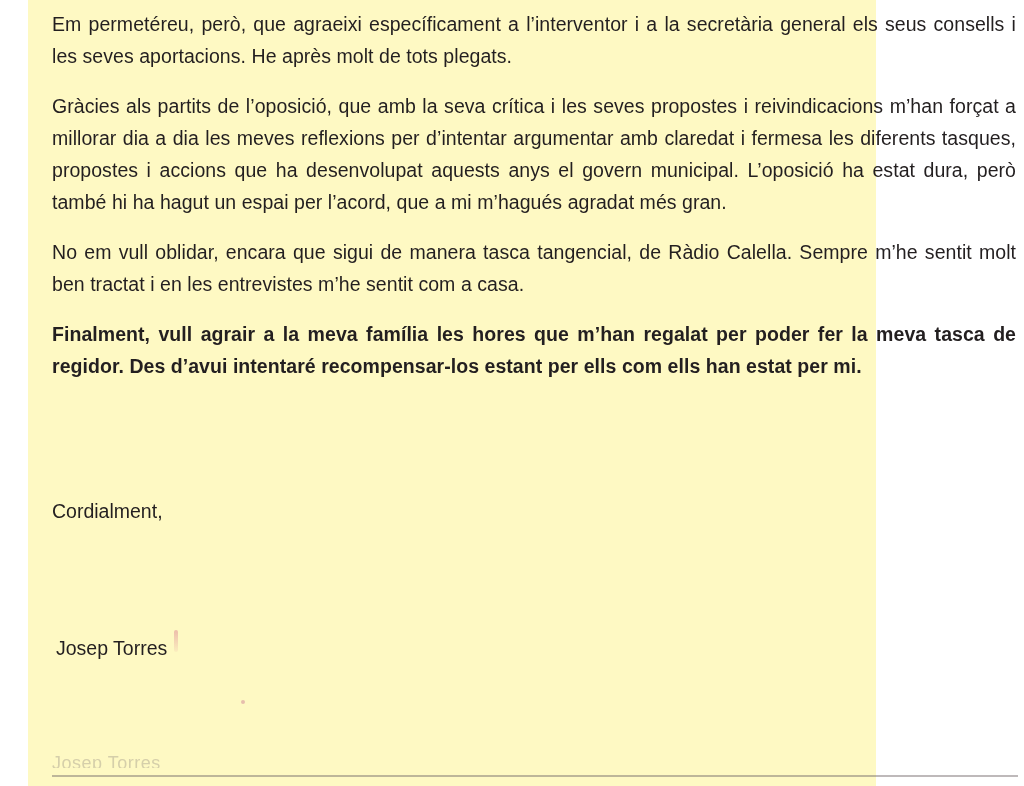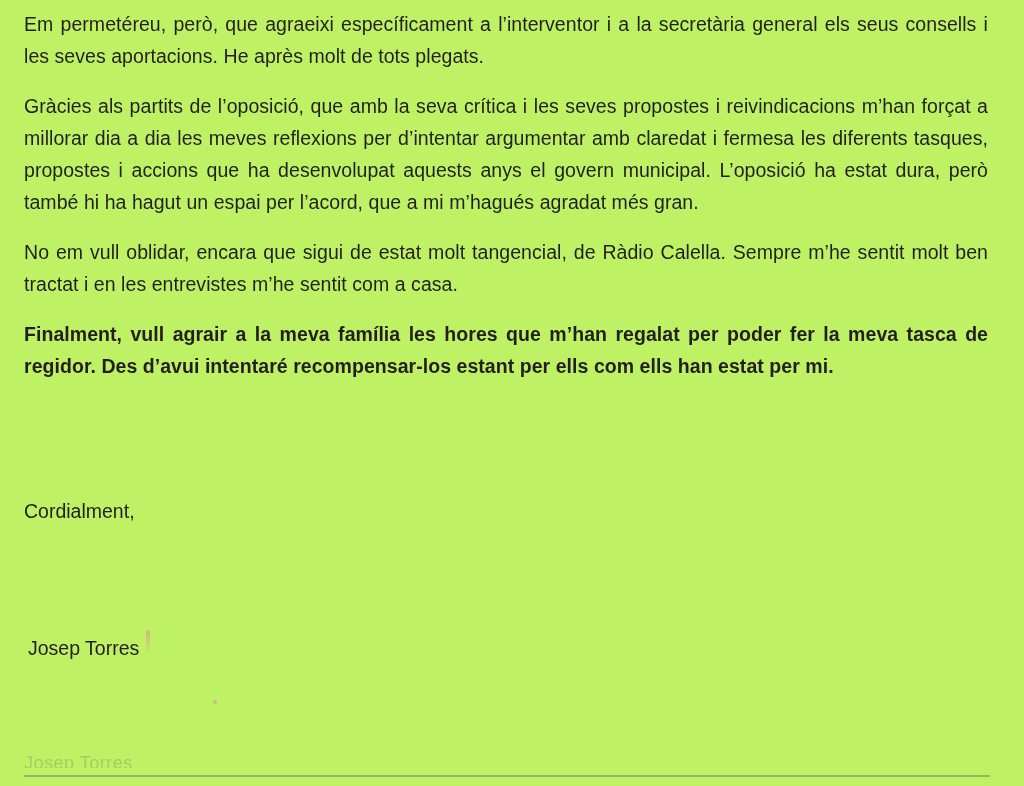--- a/index.html
+++ b/index.html
@@ -10,23 +10,24 @@
   body {
     width: 1024px;
     height: 786px;
     font-family: "Liberation Sans", sans-serif;
     color: #231f20;
     overflow: hidden;
     position: relative;
   }
   .page {
     position: relative;
-    width: 1024px;
+    width: 848px;
     height: 786px;
-    background: #bef264;
+    background: #fef9c3;
+    margin-left: 28px;
   }
   .doc-body {
     position: absolute;
     left: 24px;
     top: 8px;
     width: 964px;
   }
   p.para {
     margin: 0 0 18px 0;
     font-size: 19.5px;
@@ -99,21 +100,21 @@
   }
 </style>
 </head>
 <body>
 
 <div class="page">
 
   <div class="doc-body">
     <p class="para">Em permetéreu, però, que agraeixi específicament a l’interventor i a la secretària general els seus consells i les seves aportacions. He après molt de tots plegats.</p>
     <p class="para">Gràcies als partits de l’oposició, que amb la seva crítica i les seves propostes i reivindicacions m’han forçat a millorar dia a dia les meves reflexions per d’intentar argumentar amb claredat i fermesa les diferents tasques, propostes i accions que ha desenvolupat aquests anys el govern municipal. L’oposició ha estat dura, però també hi ha hagut un espai per l’acord, que a mi m’hagués agradat més gran.</p>
-    <p class="para">No em vull oblidar, encara que sigui de estat molt tangencial, de Ràdio Calella. Sempre m’he sentit molt ben tractat i en les entrevistes m’he sentit com a casa.</p>
+    <p class="para">No em vull oblidar, encara que sigui de manera tasca tangencial, de Ràdio Calella. Sempre m’he sentit molt ben tractat i en les entrevistes m’he sentit com a casa.</p>
     <p class="para">Finalment, vull agrair a la meva família les hores que m’han regalat per poder fer la meva tasca de regidor. Des d’avui intentaré recompensar-los estant per ells com ells han estat per mi.</p>
   </div>
 
   <div class="closing">Cordialment,</div>
 
   <div class="signature-name">Josep Torres</div>
 
   <div class="artifact-stroke"></div>
   <div class="artifact-dot"></div>
   <div class="artifact-ghost-text">Josep Torres</div>

